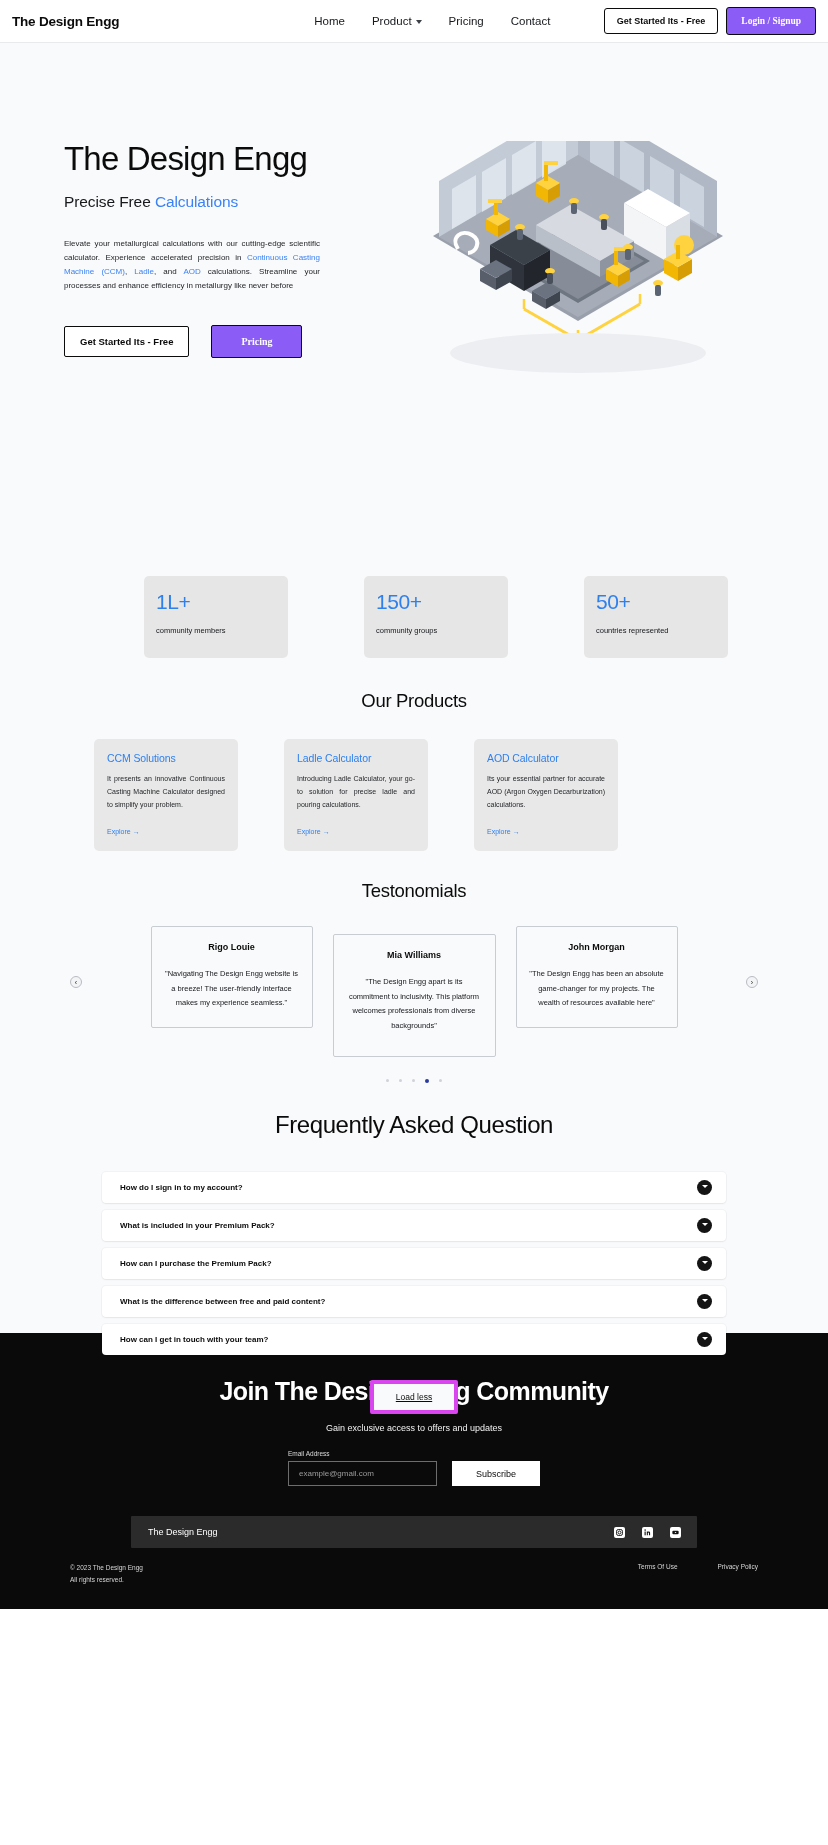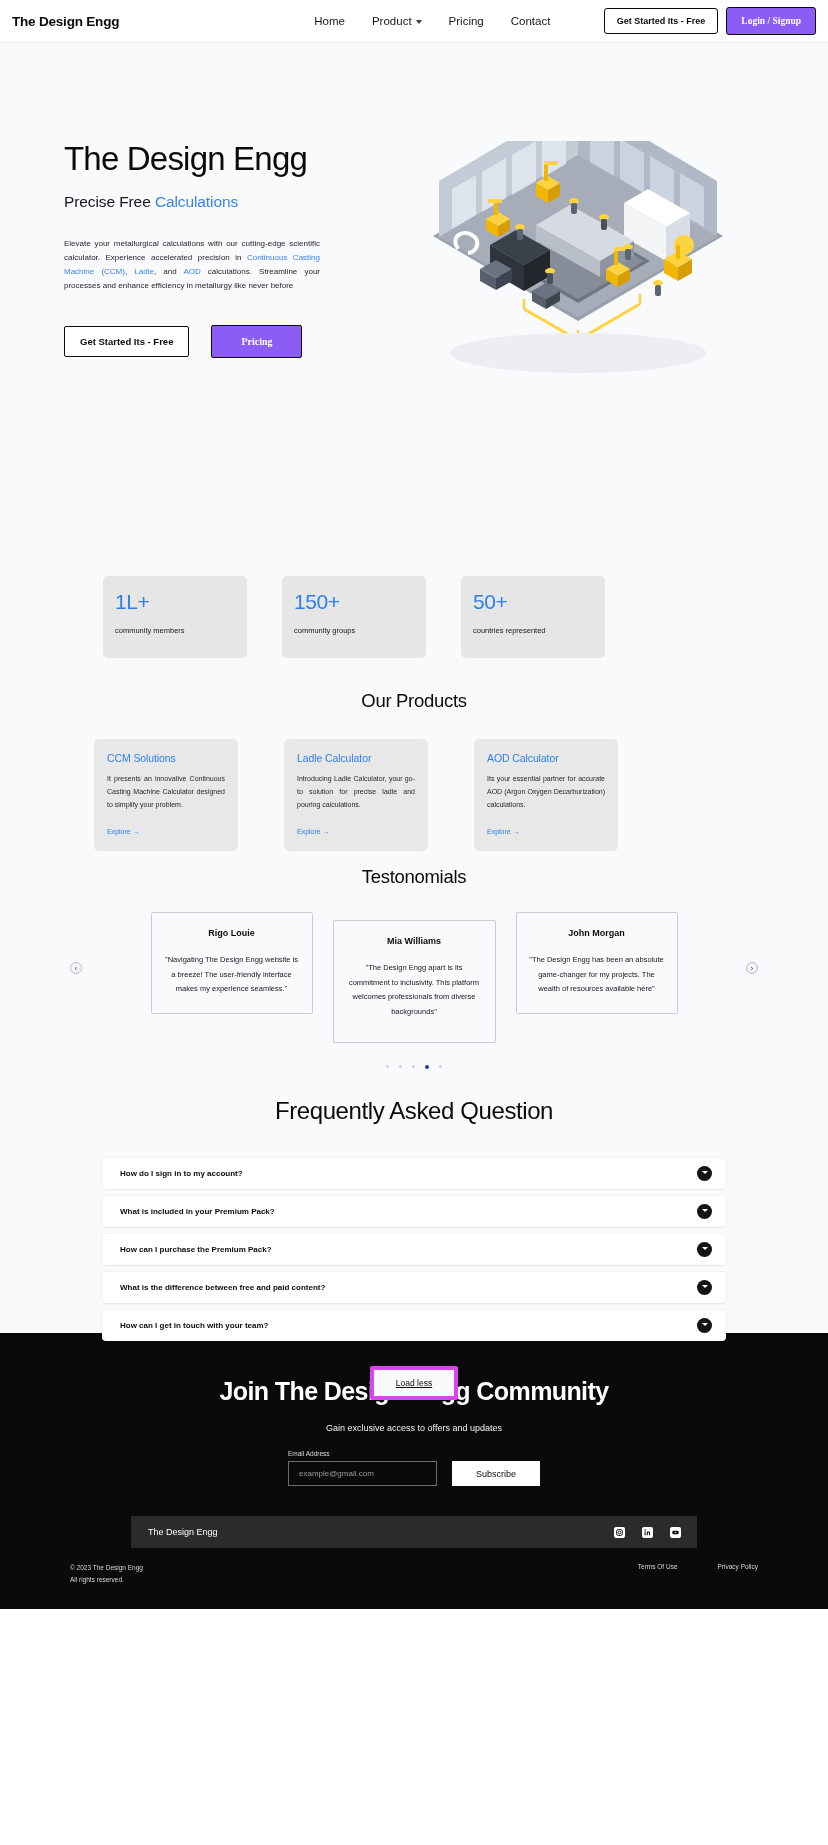--- a/index.html
+++ b/index.html
@@ -154,20 +154,21 @@
     gap: 35px;
     padding: 0 0 0 103px;
     margin-top: 175px;
   }
   .stat-card {
     width: 144px;
     height: 82px;
     background: #e6e6e6;
     border-radius: 5px;
     padding: 14px 12px 0 12px;
+    margin-left: 41px;
   }
   .stat-num {
     font-size: 21px;
     color: #2f80ed;
     font-weight: 400;
     letter-spacing: -0.4px;
     line-height: 1.1;
   }
   .stat-label {
     font-size: 7.5px;
@@ -177,21 +178,21 @@
 
   
   .section-title {
     text-align: center;
     font-size: 18.5px;
     font-weight: 400;
     color: #0b0b0b;
     letter-spacing: -0.3px;
   }
   .products-title { margin-top: 32px; }
-  .testi-title { margin-top: 15px; }
+  .testi-title { margin-top: 29px; }
 
   
   .products {
     display: flex;
     gap: 46px;
     padding-left: 94px;
     margin-top: 27px;
   }
   .product-card {
     width: 144px;

